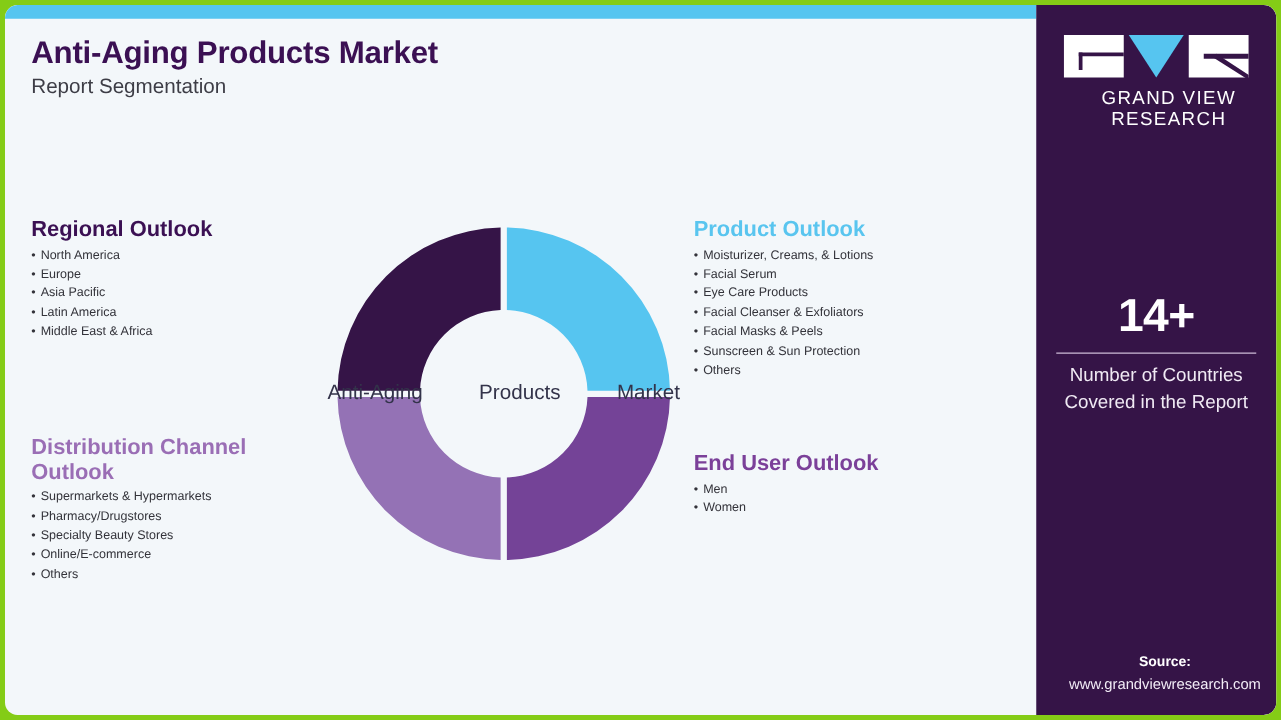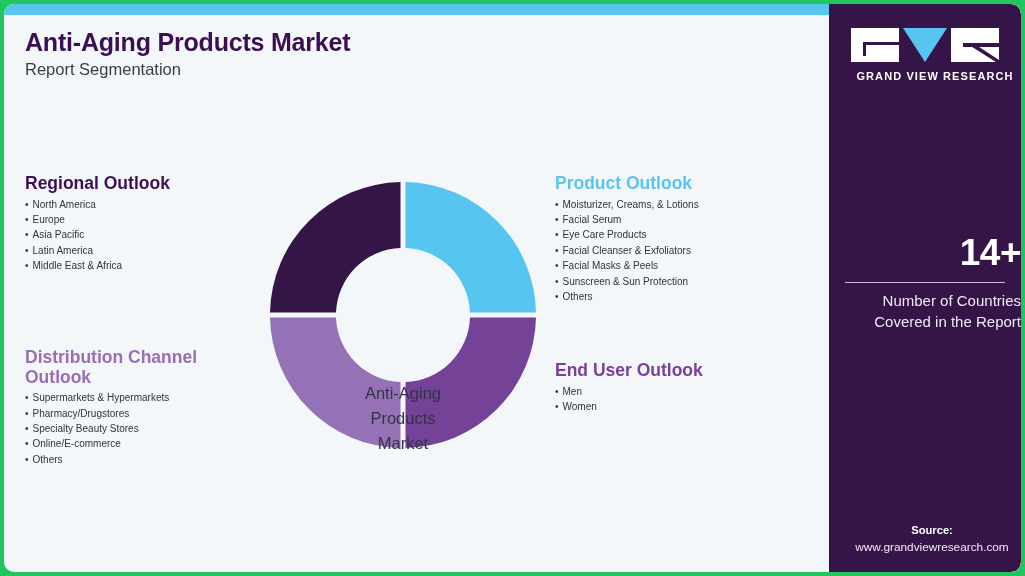--- a/index.html
+++ b/index.html
@@ -11,21 +11,21 @@
     width: 1025px;
     height: 576px;
     overflow: hidden;
     font-family: "Liberation Sans", sans-serif;
   }
 
   #infographic {
     position: relative;
     width: 1025px;
     height: 576px;
-    background: #22c55e;
+    background: #84cc16;
     box-sizing: border-box;
   }
 
   
   .card {
     position: absolute;
     left: 4px;
     top: 4px;
     width: 1017px;
     height: 568px;
@@ -125,23 +125,23 @@
     height: 282px;
   }
   .donut-svg { display: block; }
   .donut-center-text {
     position: absolute;
     left: 0;
     top: 0;
     width: 282px;
     height: 282px;
     display: flex;
-    flex-direction: column;
+    flex-direction: row;
     align-items: center;
-    justify-content: flex-end;
+    justify-content: space-between;
     pointer-events: none;
   }
   .donut-center-text span {
     font-size: 16.5px;
     color: #33334a;
     line-height: 1.52;
     display: block;
     text-align: center;
   }
 
@@ -152,33 +152,33 @@
     top: 22px;
     width: 192px;
     text-align: center;
   }
   .logo-mark {
     display: block;
     margin: 0 auto;
   }
   .logo-text {
     margin-top: 6px;
-    font-size: 11px;
-    font-weight: bold;
+    font-size: 15px;
+    font-weight: normal;
     letter-spacing: 1.1px;
     color: #ffffff;
     padding-left: 20px;
   }
 
   .stat-area {
     position: absolute;
     left: 0;
     top: 230px;
     width: 192px;
-    text-align: right;
+    text-align: center;
   }
   .stat-number {
     font-size: 37px;
     font-weight: bold;
     color: #ffffff;
     line-height: 1.05;
     letter-spacing: -0.5px;
   }
   .stat-divider {
     width: 160px;

